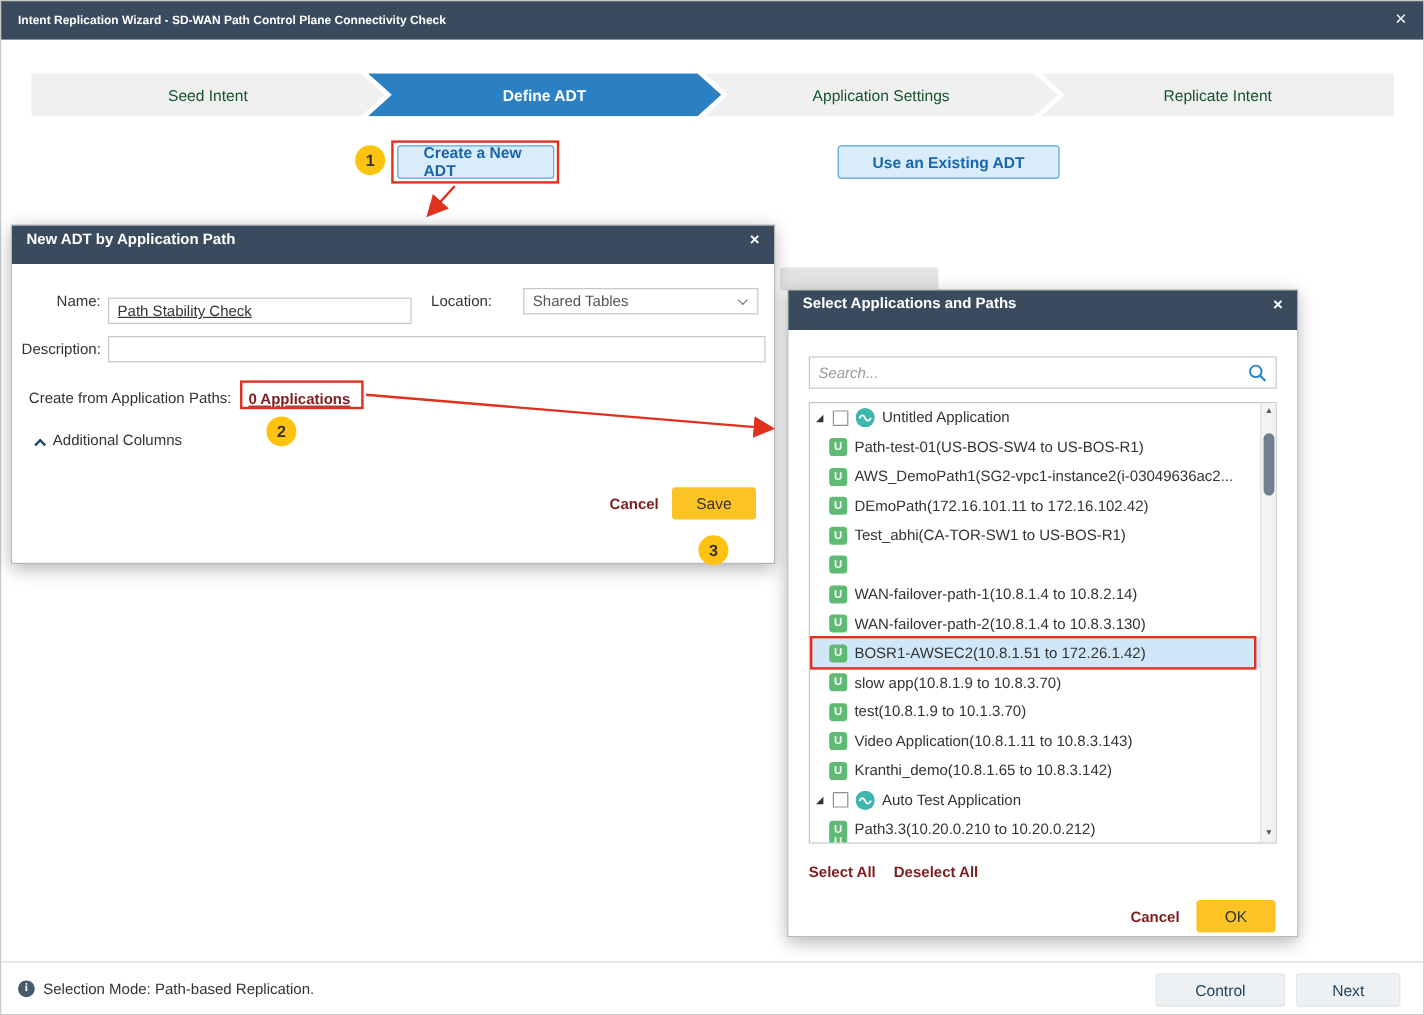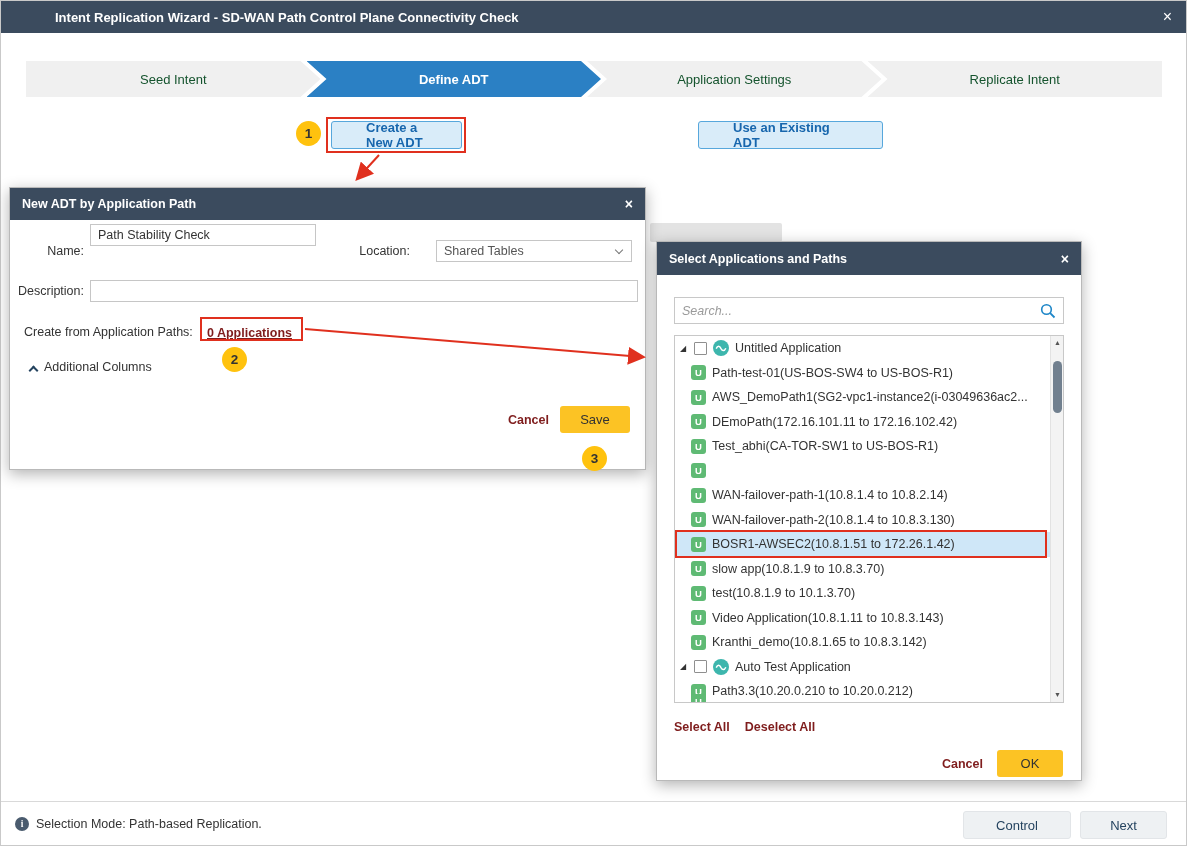--- a/index.html
+++ b/index.html
@@ -3,46 +3,46 @@
 <meta charset="utf-8">
 <style>
   * { margin:0; padding:0; box-sizing:border-box; }
   html,body { width:1187px; height:846px; }
   body { font-family:"Liberation Sans","DejaVu Sans",sans-serif; background:#fff; position:relative; overflow:hidden; }
   .window { position:absolute; inset:0; background:#fff; border:1px solid #c9c9c9; }
 
   
   .titlebar { position:absolute; left:0; top:0; right:0; height:32px; background:#3b4b5e; color:#fff;
               display:flex; align-items:center; justify-content:space-between; padding:0 14px; }
-  .titlebar .ttl { font-size:13px; font-weight:600;margin-left:40px; }
+  .titlebar .ttl { font-size:10px; font-weight:600; }
   .closex { color:#fff; font-size:16px; line-height:1; cursor:pointer; }
 
   
   .steps { position:absolute; left:25px; top:60px; width:1136px; height:36px; display:flex; }
   .step { flex:1; display:flex; align-items:center; justify-content:center; background:#f0f0f0; color:#14532d;
           font-size:13px; clip-path:polygon(0 0, calc(100% - 20px) 0, 100% 50%, calc(100% - 20px) 100%, 0 100%, 20px 50%); }
   .step:first-child { clip-path:polygon(0 0, calc(100% - 20px) 0, 100% 50%, calc(100% - 20px) 100%, 0 100%); }
   .step:last-child  { clip-path:polygon(0 0, 100% 0, 100% 100%, 0 100%, 20px 50%); }
   .step + .step { margin-left:-14px; }
   .step.active { background:#2b80c4; color:#fff; font-weight:600; }
 
   
   .blue-btn { position:absolute; height:28px; background:#d9ecf9; border:1px solid #57a7dc; border-radius:3px;
               color:#1766ad; font-size:13px; font-weight:600; display:flex; align-items:center; justify-content:center;
-              cursor:pointer; padding:0 34px; }
+              cursor:pointer; padding:0 21px; }
   #btn-create { left:330px; top:120px; width:131px; }
   #btn-existing { left:697px; top:120px; width:185px; }
 
   
   .bg-frag { position:absolute; left:649px; top:222px; width:132px; height:19px; background:#e3e3e3; border-radius:2px; z-index:5; }
 
   
   .dialog { position:absolute; background:#fff; border:1px solid #b9b9b9; box-shadow:0 4px 14px rgba(0,0,0,.30); }
-  .dlg-head { height:32px; background:#3b4b5e; color:#fff; display:flex; align-items:center; justify-content:space-between;
-              padding:16px 12px; font-size:12.5px; font-weight:600; }
+  .dlg-head { height:32px; background:#3b4b5e; color:#fff; display:flex; align-items:flex-start; justify-content:space-between;
+              padding:4px 12px; font-size:12.5px; font-weight:600; }
 
   
   #dlg-adt { left:8px; top:186px; width:637px; height:283px; z-index:20; }
   #dlg-adt .flabel { position:absolute; font-size:12.5px; color:#333; text-align:right; line-height:22px; }
   .tinput { position:absolute; height:22px; border:1px solid #c6c6c6; font-size:12.5px; color:#333; padding:0 7px;
             font-family:"Liberation Sans","DejaVu Sans",sans-serif; outline:none; }
   .tselect { position:absolute; height:22px; border:1px solid #c6c6c6; font-size:12.5px; color:#555; line-height:20px;
              padding:0 7px; cursor:pointer; }
   .sel-chev { position:absolute; right:9px; top:6px; width:6px; height:6px; border-right:1.5px solid #777;
               border-bottom:1.5px solid #777; transform:rotate(45deg); }
@@ -139,21 +139,21 @@
   </div>
 
   <div class="bg-frag"></div>
 
   <div class="dialog" id="dlg-adt">
     <div class="dlg-head">
       <span>New ADT by Application Path</span>
       <span class="closex" style="font-size:14px;">×</span>
     </div>
     <span class="flabel" style="left:12px; top:52px; width:62px;">Name:</span>
-    <input class="tinput" style="left: 80px; top: 36px; width: 226px;" value="Path Stability Check">
+    <input class="tinput" style="left: 80px; top: 60px; width: 253px; text-decoration: underline;" value="Path Stability Check">
     <span class="flabel" style="left:342px; top:52px; width:58px;">Location:</span>
     <div class="tselect" style="left:406px; top:52px; width:196px;margin-left:20px;">
       <span>Shared Tables</span>
       <span class="sel-chev"></span>
     </div>
     <span class="flabel" style="left:8px; top:92px; width:66px;">Description:</span>
     <input class="tinput" style="left: 80px; top: 92px; width: 548px;" value="">
     <span class="flabel" style="left:14px; top:133px; width:190px; text-align:left;">Create from Application Paths:</span>
     <a class="link u" style="position:absolute; left:197px; top:138px;">0 Applications</a>
     <div style="position:absolute; left:20px; top:172px; display:flex; align-items:center;">

